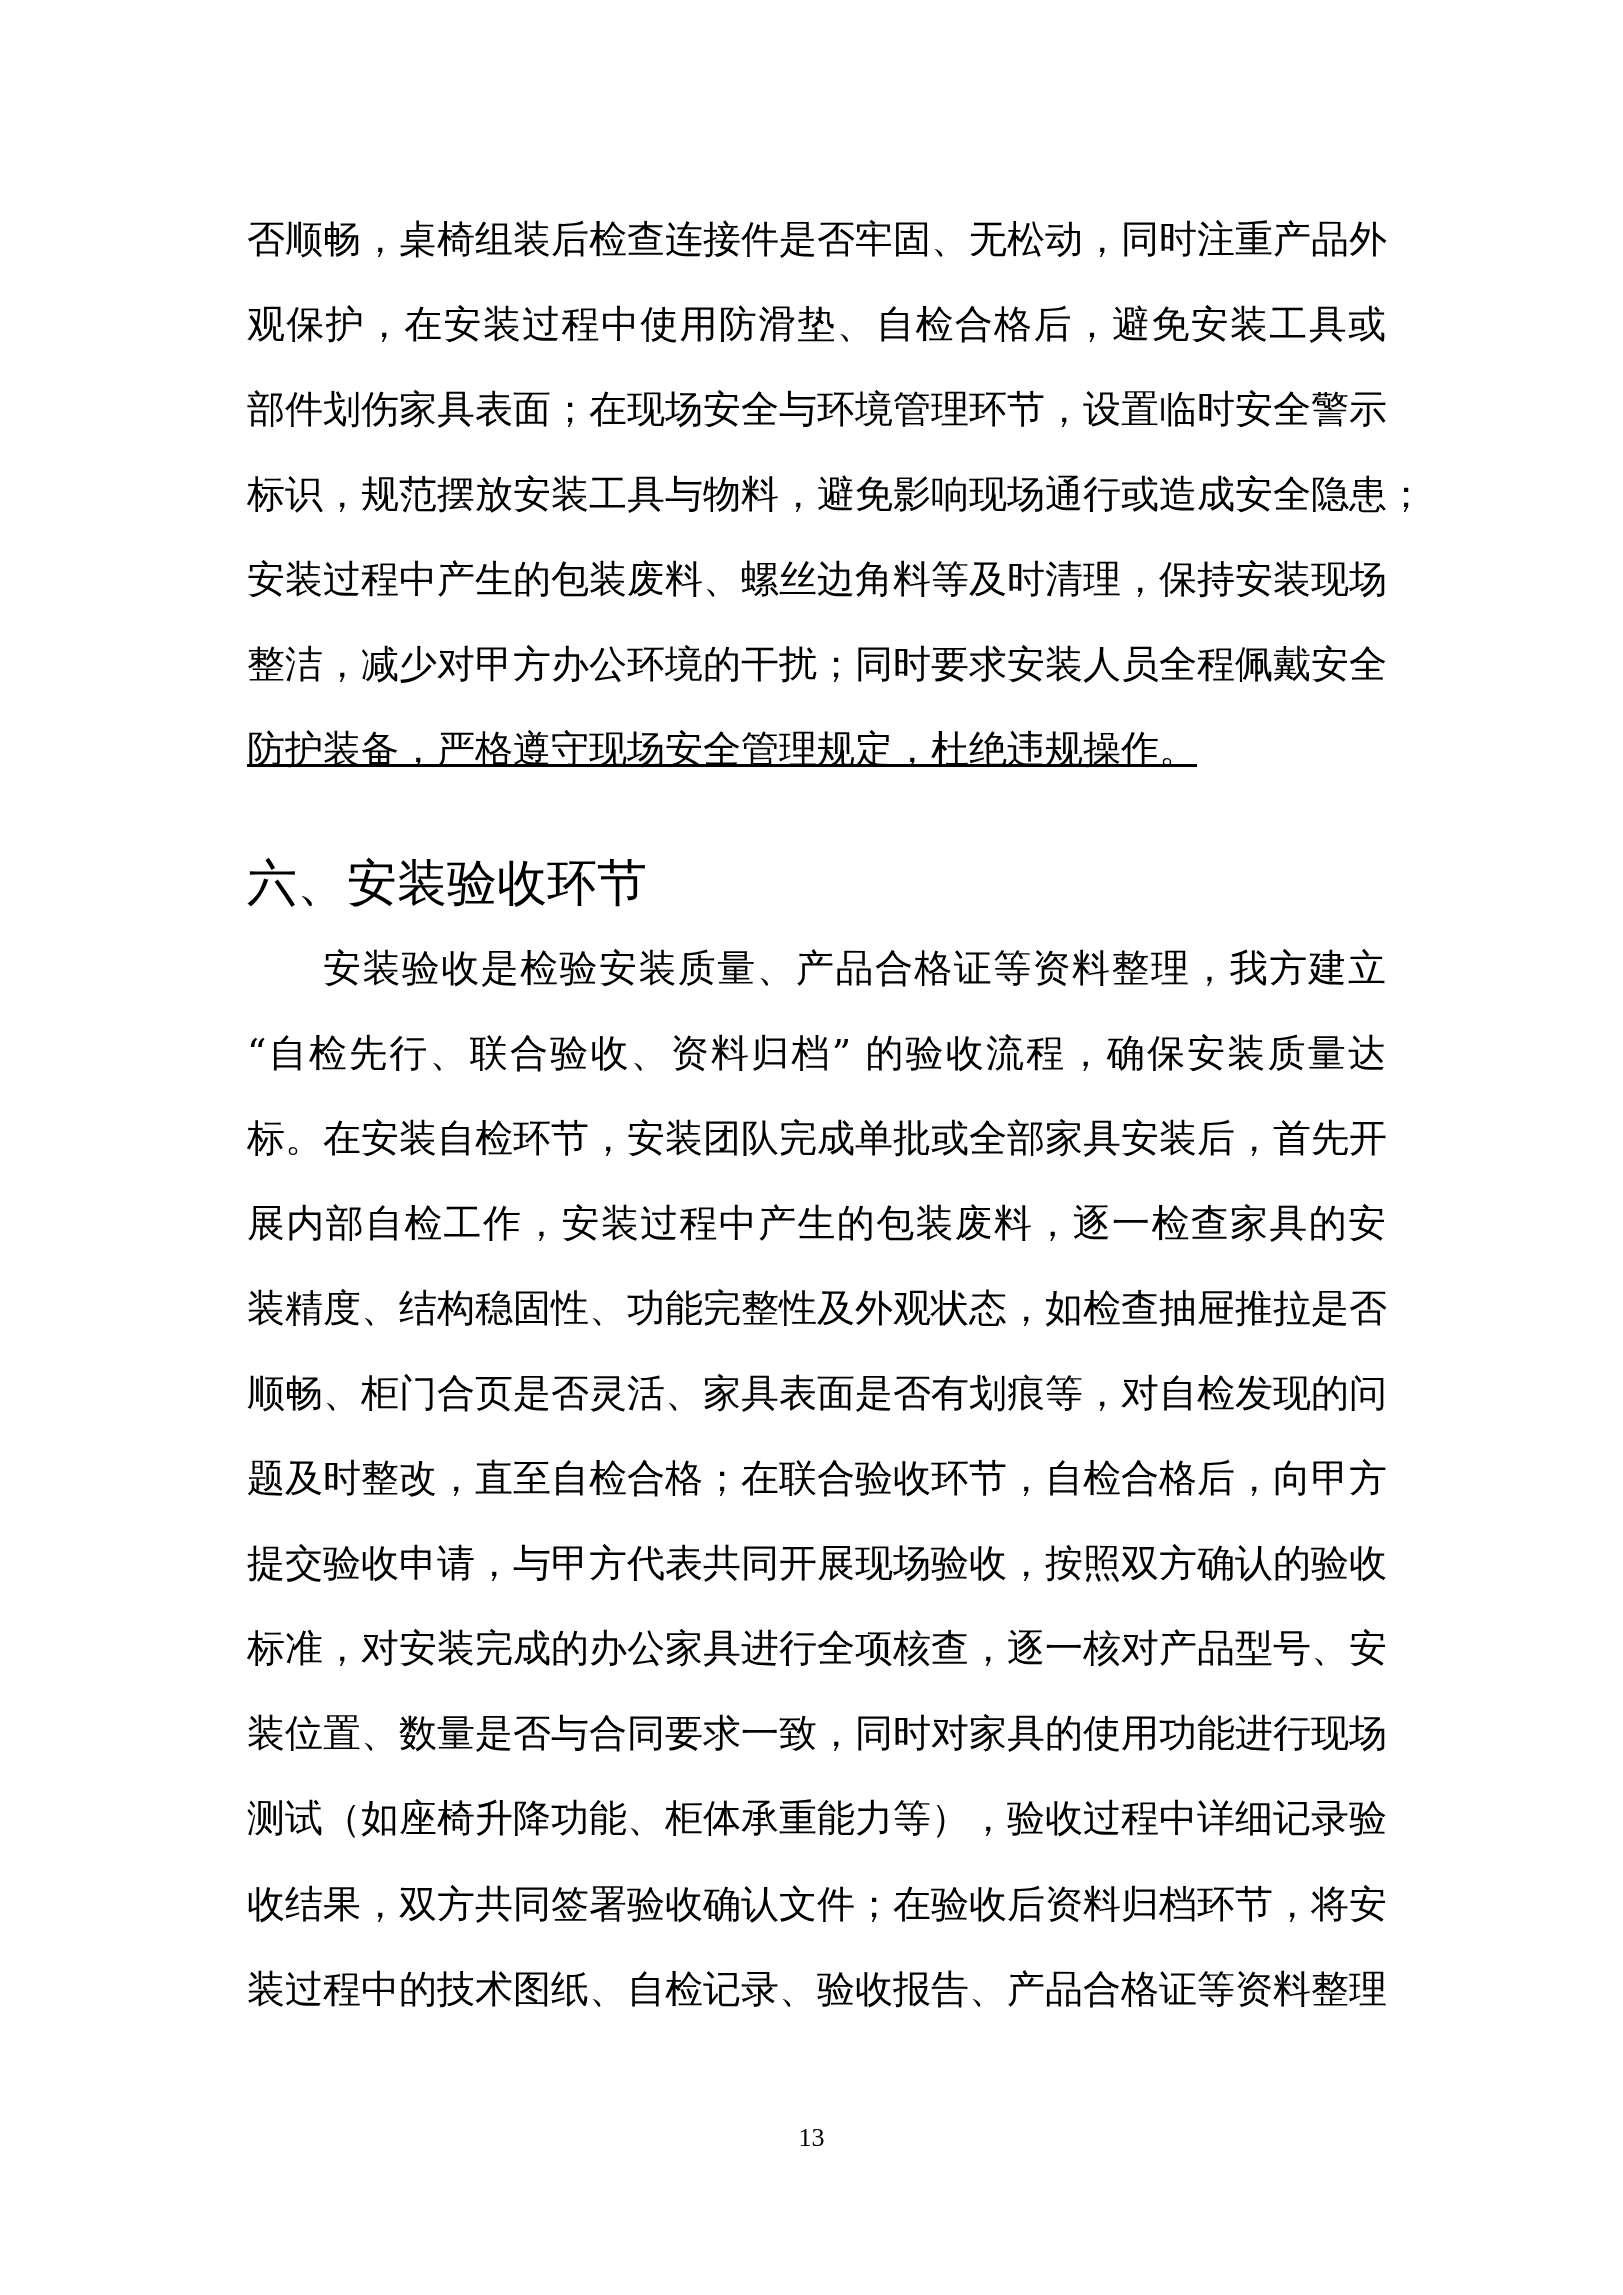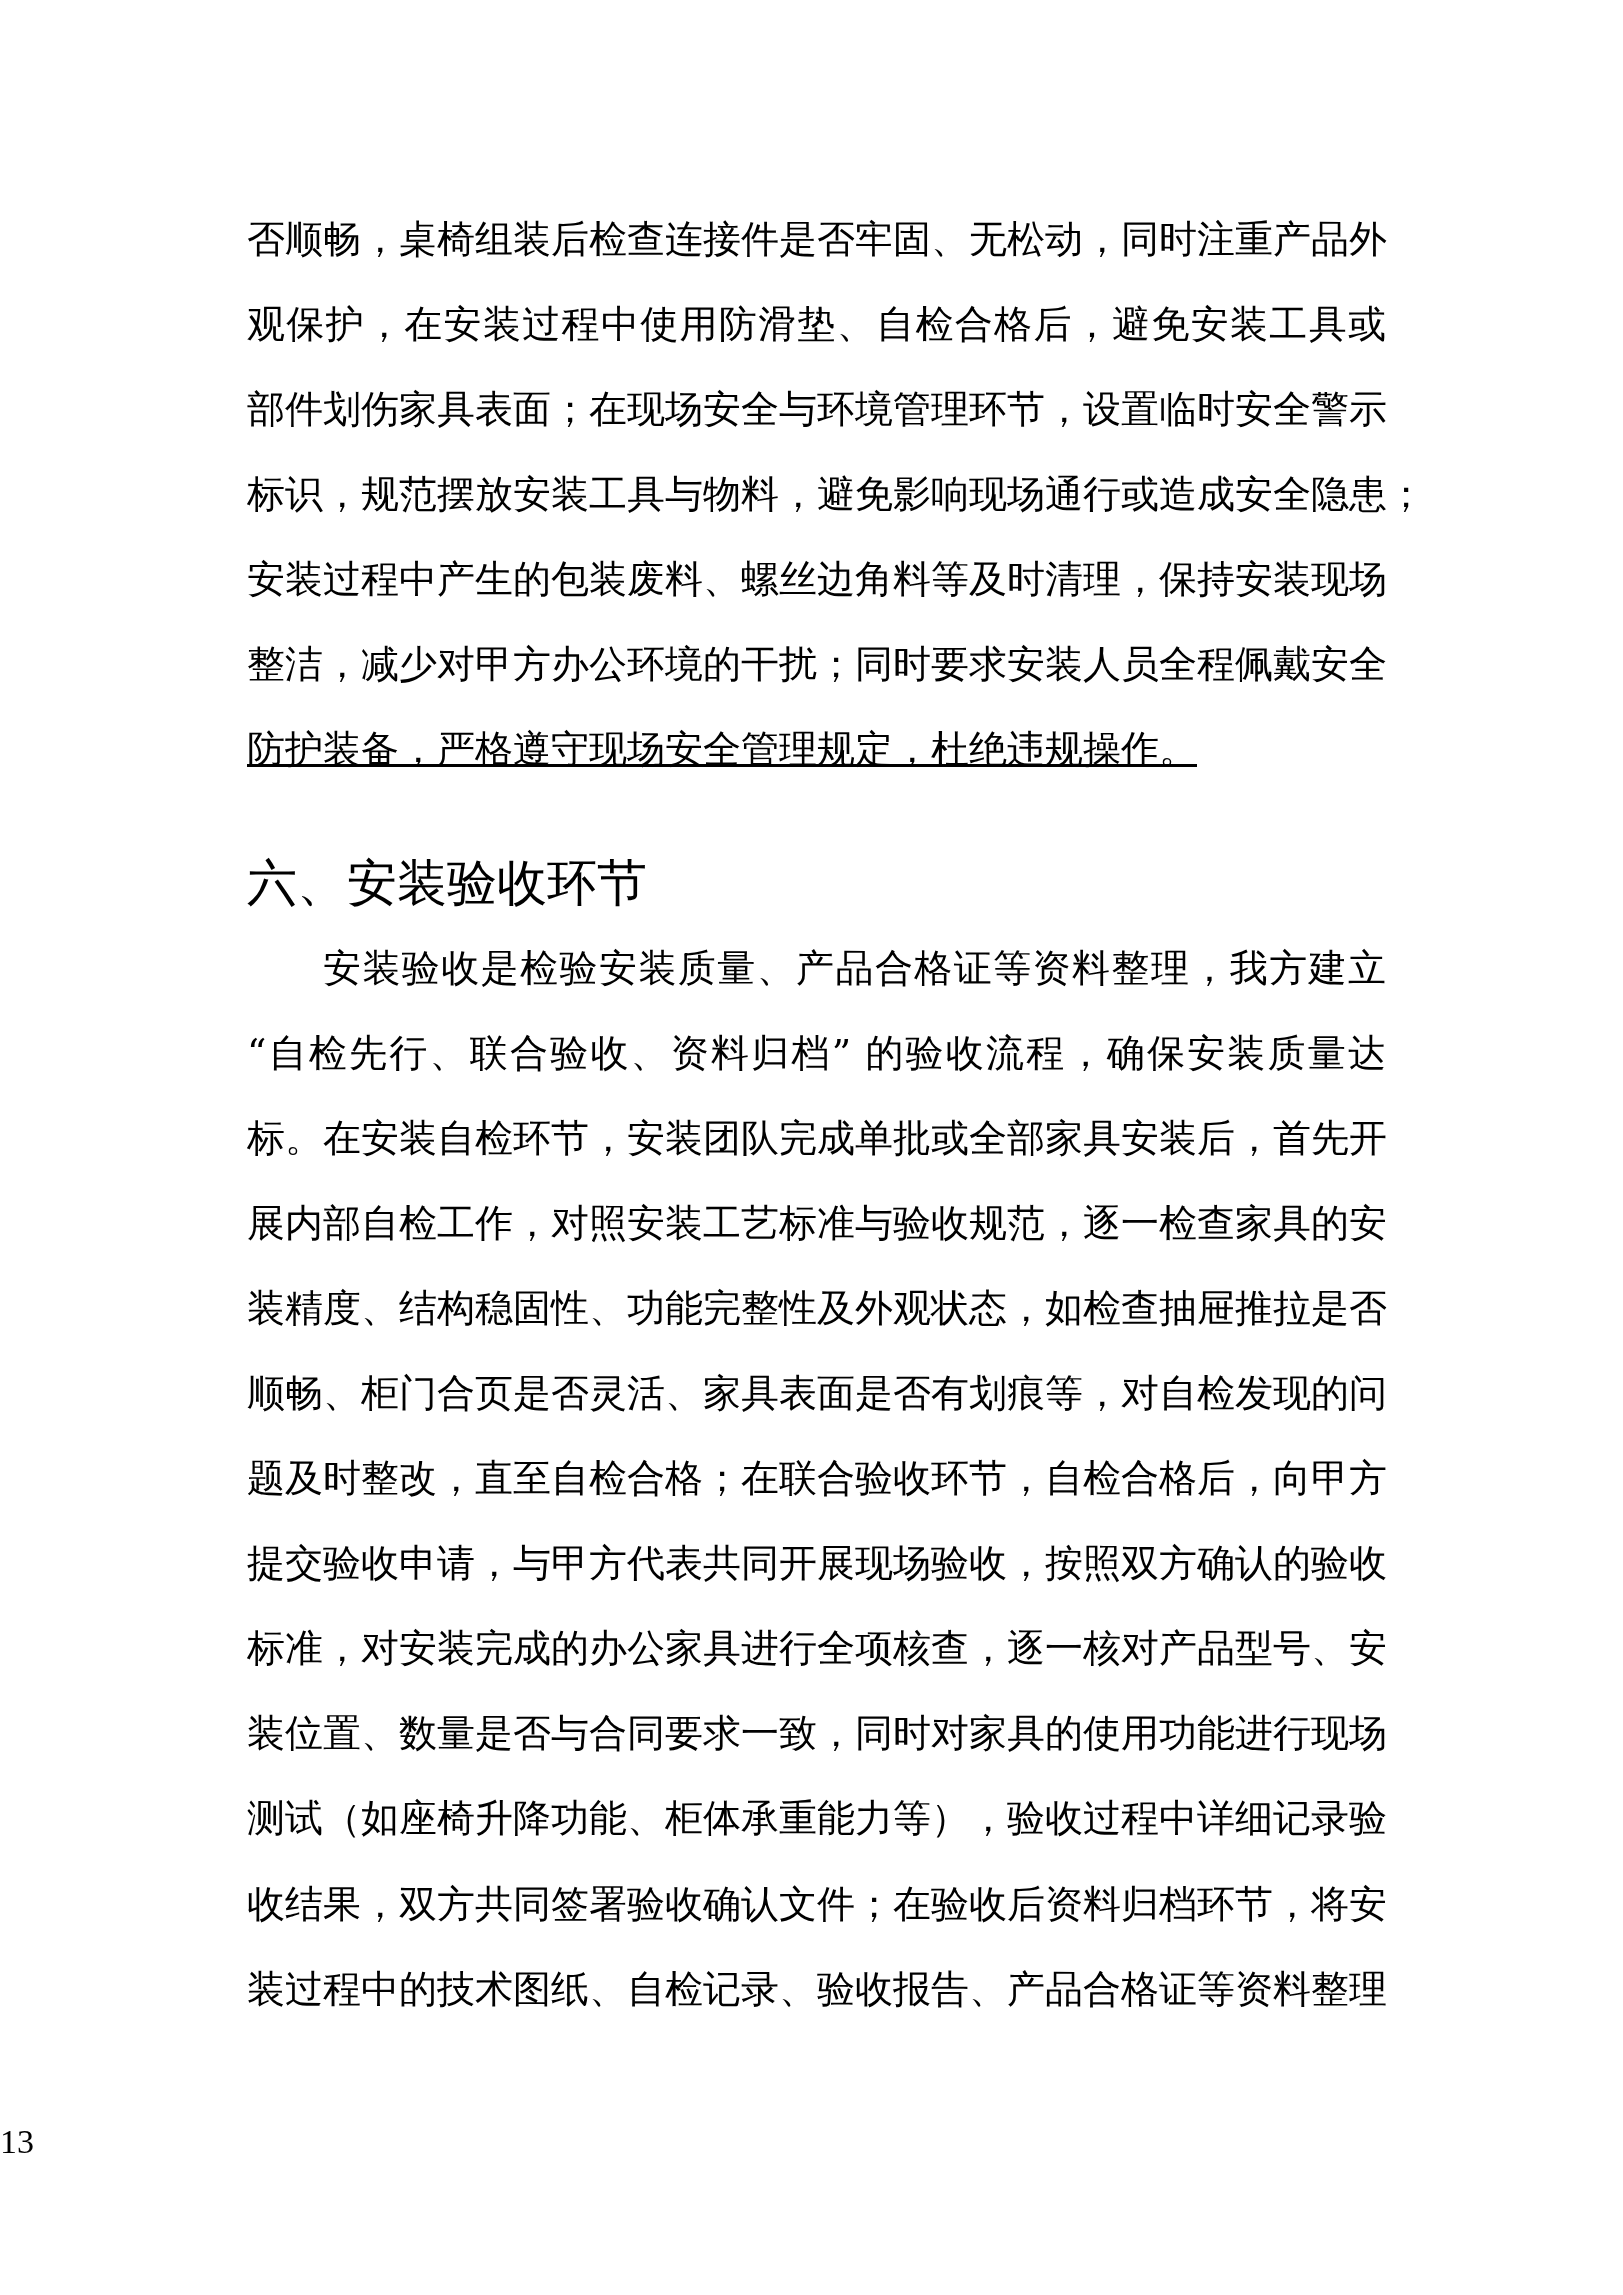--- a/index.html
+++ b/index.html
@@ -4,42 +4,42 @@
 <style>
   html, body { margin:0; padding:0; background:#ffffff; }
   body { width:1623px; height:2295px; position:relative; overflow:hidden;
          font-family:"DejaVu Serif", "Liberation Serif", serif; color:#000; }
   .page { position:absolute; left:0; top:0; width:1539px; height:2295px; }
   .line { position:absolute; left:247px; width:1139px; font-size:38px; line-height:38px;
           white-space:nowrap; text-align:justify; text-align-last:justify; letter-spacing:0; }
   .line.last { text-align-last:left;text-decoration:underline; }
   .heading { position:absolute; left:247px; font-size:50px; line-height:38px; white-space:nowrap; }
   .indent { left:323px; width:1063px; }
-  .pagenum { position:absolute; left:0; width:1623px; top:2123px; 
-             font-family:"Liberation Serif", serif; font-size:34px; }
+  .pagenum { position:absolute; left:0; width:1623px; top:2123px; text-align:center;
+             font-family:"Liberation Serif", serif; font-size:26px; }
 </style>
 </head>
 <body>
 
 <div class="page">
 
   <div class="line" style="top:220px">否顺畅，桌椅组装后检查连接件是否牢固、无松动，同时注重产品外</div>
   <div class="line" style="top:305px">观保护，在安装过程中使用防滑垫、自检合格后，避免安装工具或</div>
   <div class="line" style="top:390px">部件划伤家具表面；在现场安全与环境管理环节，设置临时安全警示</div>
   <div class="line" style="top:475px">标识，规范摆放安装工具与物料，避免影响现场通行或造成安全隐患；</div>
   <div class="line" style="top:560px">安装过程中产生的包装废料、螺丝边角料等及时清理，保持安装现场</div>
   <div class="line" style="top:645px">整洁，减少对甲方办公环境的干扰；同时要求安装人员全程佩戴安全</div>
   <div class="line last" style="top:730px">防护装备，严格遵守现场安全管理规定，杜绝违规操作。</div>
 
   <div class="heading" style="top:864px">六、安装验收环节</div>
 
   <div class="line indent" style="top:949px">安装验收是检验安装质量、产品合格证等资料整理，我方建立</div>
   <div class="line" style="top:1034px">“自检先行、联合验收、资料归档” 的验收流程，确保安装质量达</div>
   <div class="line" style="top:1119px">标。在安装自检环节，安装团队完成单批或全部家具安装后，首先开</div>
-  <div class="line" style="top:1204px">展内部自检工作，对照安装工艺标准与验收规范，逐一检查家具的安</div>
+  <div class="line" style="top:1204px">展内部自检工作，安装过程中产生的包装废料，逐一检查家具的安</div>
   <div class="line" style="top:1289px">装精度、结构稳固性、功能完整性及外观状态，如检查抽屉推拉是否</div>
   <div class="line" style="top:1374px">顺畅、柜门合页是否灵活、家具表面是否有划痕等，对自检发现的问</div>
   <div class="line" style="top:1459px">题及时整改，直至自检合格；在联合验收环节，自检合格后，向甲方</div>
   <div class="line" style="top:1544px">提交验收申请，与甲方代表共同开展现场验收，按照双方确认的验收</div>
   <div class="line" style="top:1629px">标准，对安装完成的办公家具进行全项核查，逐一核对产品型号、安</div>
   <div class="line" style="top:1714px">装位置、数量是否与合同要求一致，同时对家具的使用功能进行现场</div>
   <div class="line" style="top:1799px">测试（如座椅升降功能、柜体承重能力等），验收过程中详细记录验</div>
   <div class="line" style="top:1970px">装过程中的技术图纸、自检记录、验收报告、产品合格证等资料整理</div>
   <div class="line" style="top:1885px">收结果，双方共同签署验收确认文件；在验收后资料归档环节，将安</div>
 

